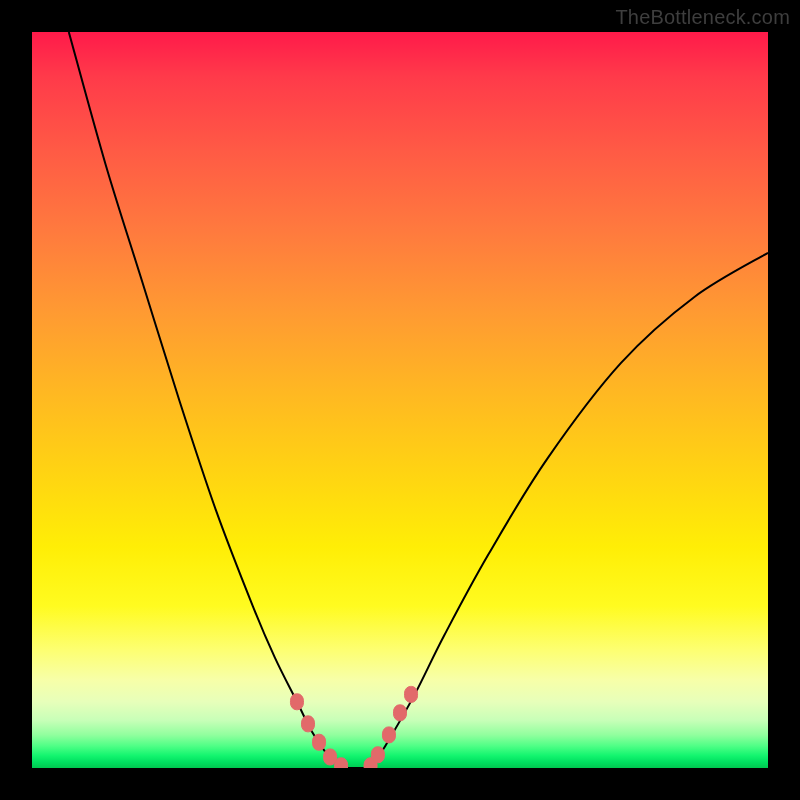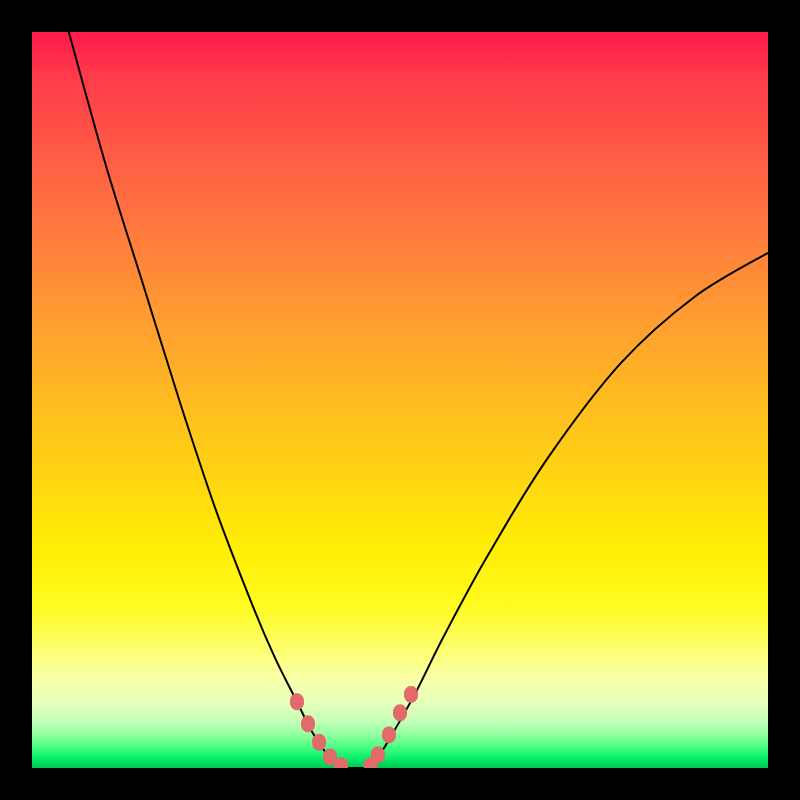--- a/index.html
+++ b/index.html
@@ -70,20 +70,21 @@
   }
   .marker {
     fill: #e26a6a;
     stroke: #e26a6a;
   }
 </style>
 </head>
 <body>
 
 <div class="frame">
+  <div class="watermark">TheBottleneck.com</div>
   <div class="plot-area">
     <svg class="curves" viewBox="0 0 736 736">
       <path id="left-path" class="curve" d="M 36.800000000000004 0 C 42.93333333333334 22.080000000000002, 61.33333333333334 90.77333333333337, 73.60000000000001 132.48000000000002 C 85.86666666666667 174.18666666666667, 98.13333333333333 210.98666666666662, 110.39999999999999 250.23999999999995 C 122.66666666666666 289.4933333333333, 134.93333333333334 329.9733333333333, 147.20000000000002 368 C 159.4666666666667 406.0266666666667, 171.73333333333335 444.05333333333334, 184 478.40000000000003 C 196.26666666666665 512.7466666666667, 210.98666666666665 549.5466666666667, 220.79999999999998 574.08 C 230.61333333333332 598.6133333333333, 235.52000000000004 609.6533333333334, 242.88000000000002 625.6 C 250.24 641.5466666666666, 258.82666666666665 657.4933333333333, 264.96 669.76 C 271.0933333333333 682.0266666666666, 274.7733333333333 690.6133333333333, 279.68 699.2 C 284.5866666666667 707.7866666666667, 289.49333333333334 715.1466666666666, 294.40000000000003 721.28 C 299.30666666666673 727.4133333333333, 306.6666666666667 733.5466666666666, 309.12 736"></path>
       <path id="flat-path" class="curve" d="M 309.12 736 L 338.56 736"></path>
       <path id="right-path" class="curve" d="M 338.56 736 C 341.0133333333333 732.3199999999999, 345.91999999999996 726.1866666666666, 353.28 713.92 C 360.64 701.6533333333333, 372.9066666666667 680.8, 382.72 662.4 C 392.53333333333336 644, 399.8933333333334 626.8266666666666, 412.16 603.52 C 424.4266666666667 580.2133333333334, 439.14666666666665 552, 456.32 522.56 C 473.49333333333334 493.11999999999995, 493.1199999999999 458.7733333333333, 515.1999999999999 426.88 C 537.28 394.9866666666667, 564.2666666666668 358.18666666666667, 588.8000000000001 331.2 C 613.3333333333334 304.2133333333333, 637.8666666666667 283.35999999999996, 662.4 264.96 C 686.9333333333333 246.56, 723.7333333333333 228.16000000000005, 736 220.80000000000007"></path>
       <g id="markers">
           <rect x="258.46" y="661.76" width="13" height="16" rx="6" ry="7" class="marker"></rect>
           <rect x="269.5" y="683.84" width="13" height="16" rx="6" ry="7" class="marker"></rect>
           <rect x="280.54" y="702.24" width="13" height="16" rx="6" ry="7" class="marker"></rect>
           <rect x="291.58000000000004" y="716.96" width="13" height="16" rx="6" ry="7" class="marker"></rect>

